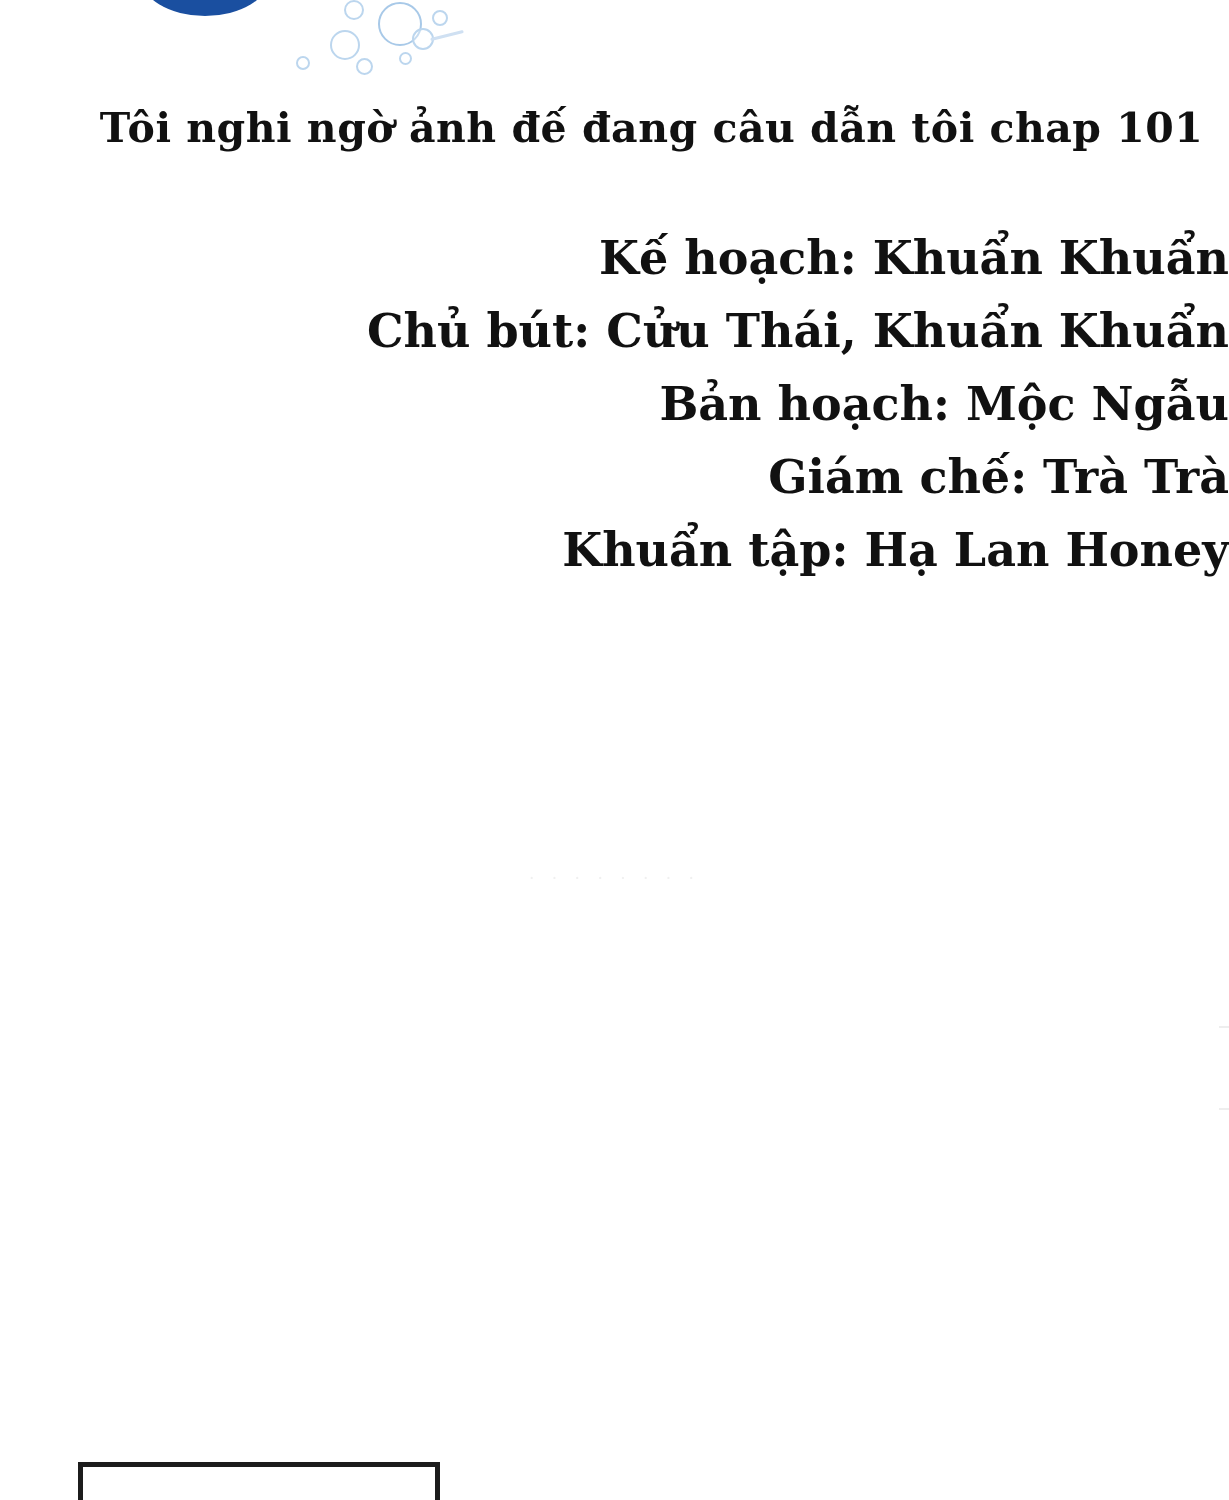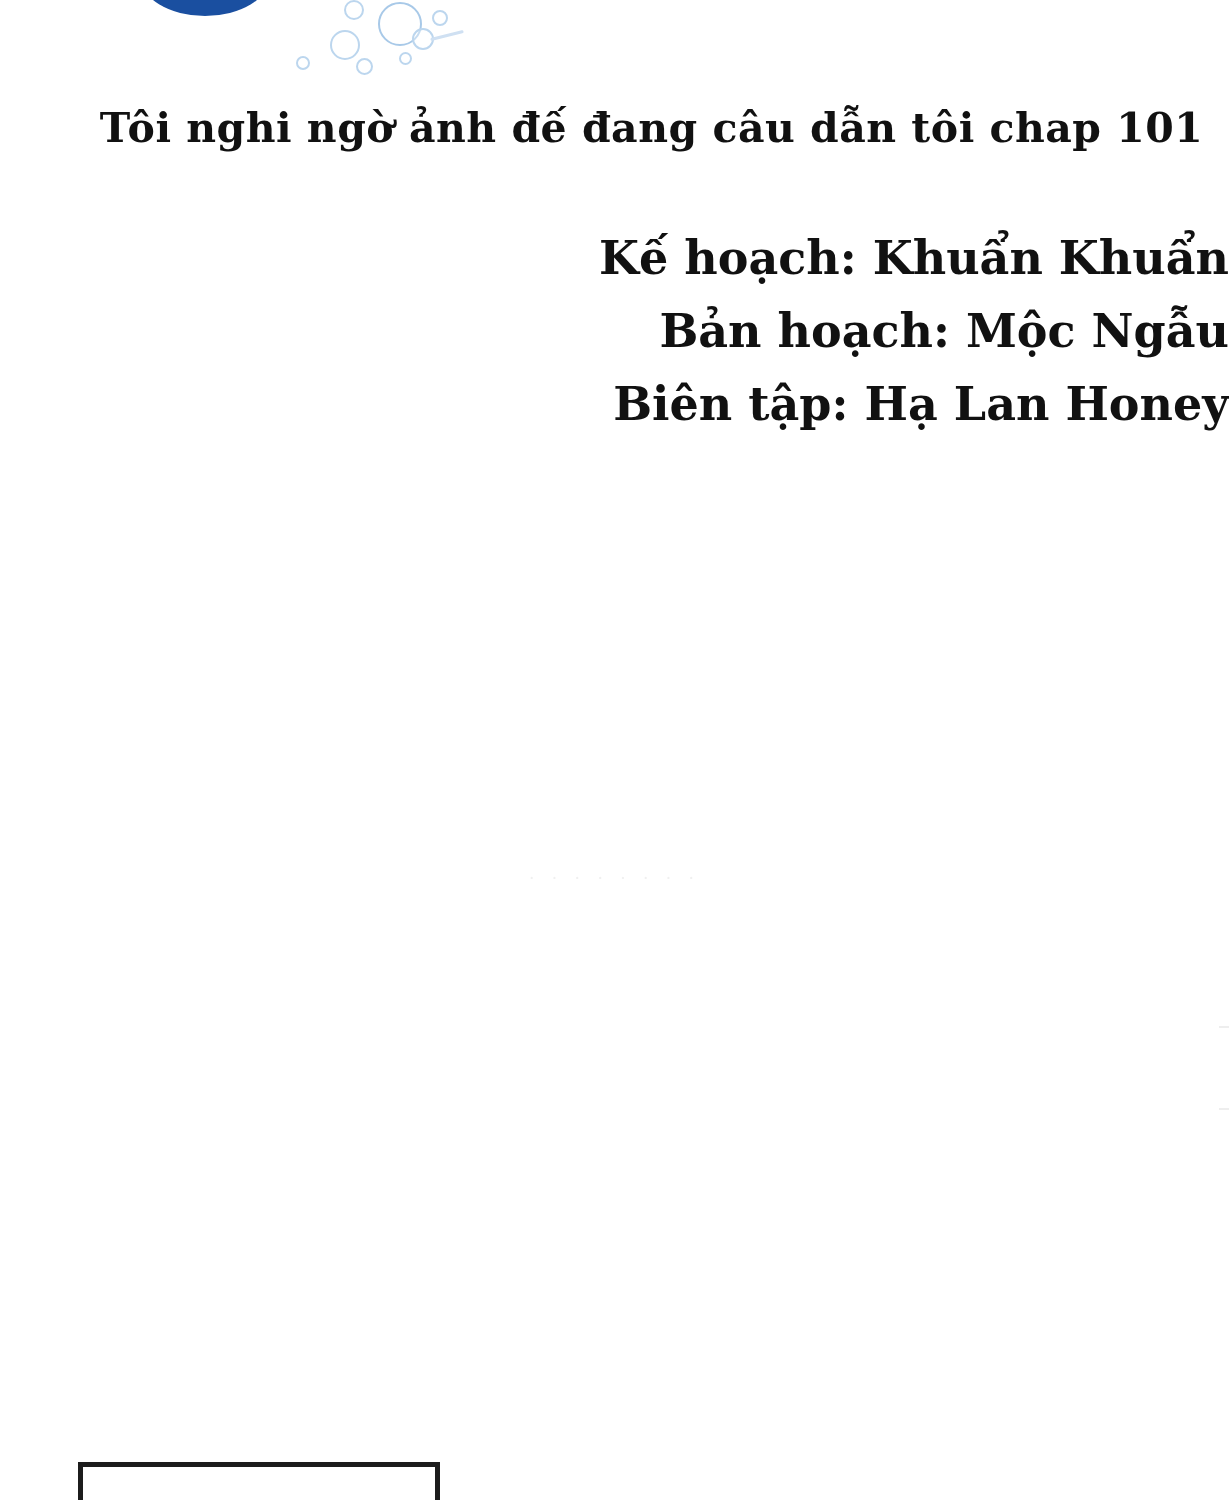--- a/index.html
+++ b/index.html
@@ -145,22 +145,24 @@
   <div class="bubble b5"></div>
   <div class="bubble b6"></div>
   <div class="bubble b7"></div>
   <div class="b-streak"></div>
 </div>
 
 <div class="title">Tôi nghi ngờ ảnh đế đang câu dẫn tôi chap 101</div>
 
 <div class="credits">
   <div class="credit-line">Kế hoạch: Khuẩn Khuẩn</div>
+  <div class="credit-line">Chủ bút: Cửu Thái, Khuẩn Khuẩn</div>
   <div class="credit-line">Bản hoạch: Mộc Ngẫu</div>
-  <div class="credit-line">Biên tập: Hạ Lan Honey</div>
+  <div class="credit-line">Giám chế: Trà Trà</div>
+  <div class="credit-line">Khuẩn tập: Hạ Lan Honey</div>
 </div>
 
 <div class="ghost-band">· · · · · · · ·</div>
 
 <div class="edge-mark em1"></div>
 <div class="edge-mark em2"></div>
 
 <div class="panel-frame"></div>
 
 </body></html>

